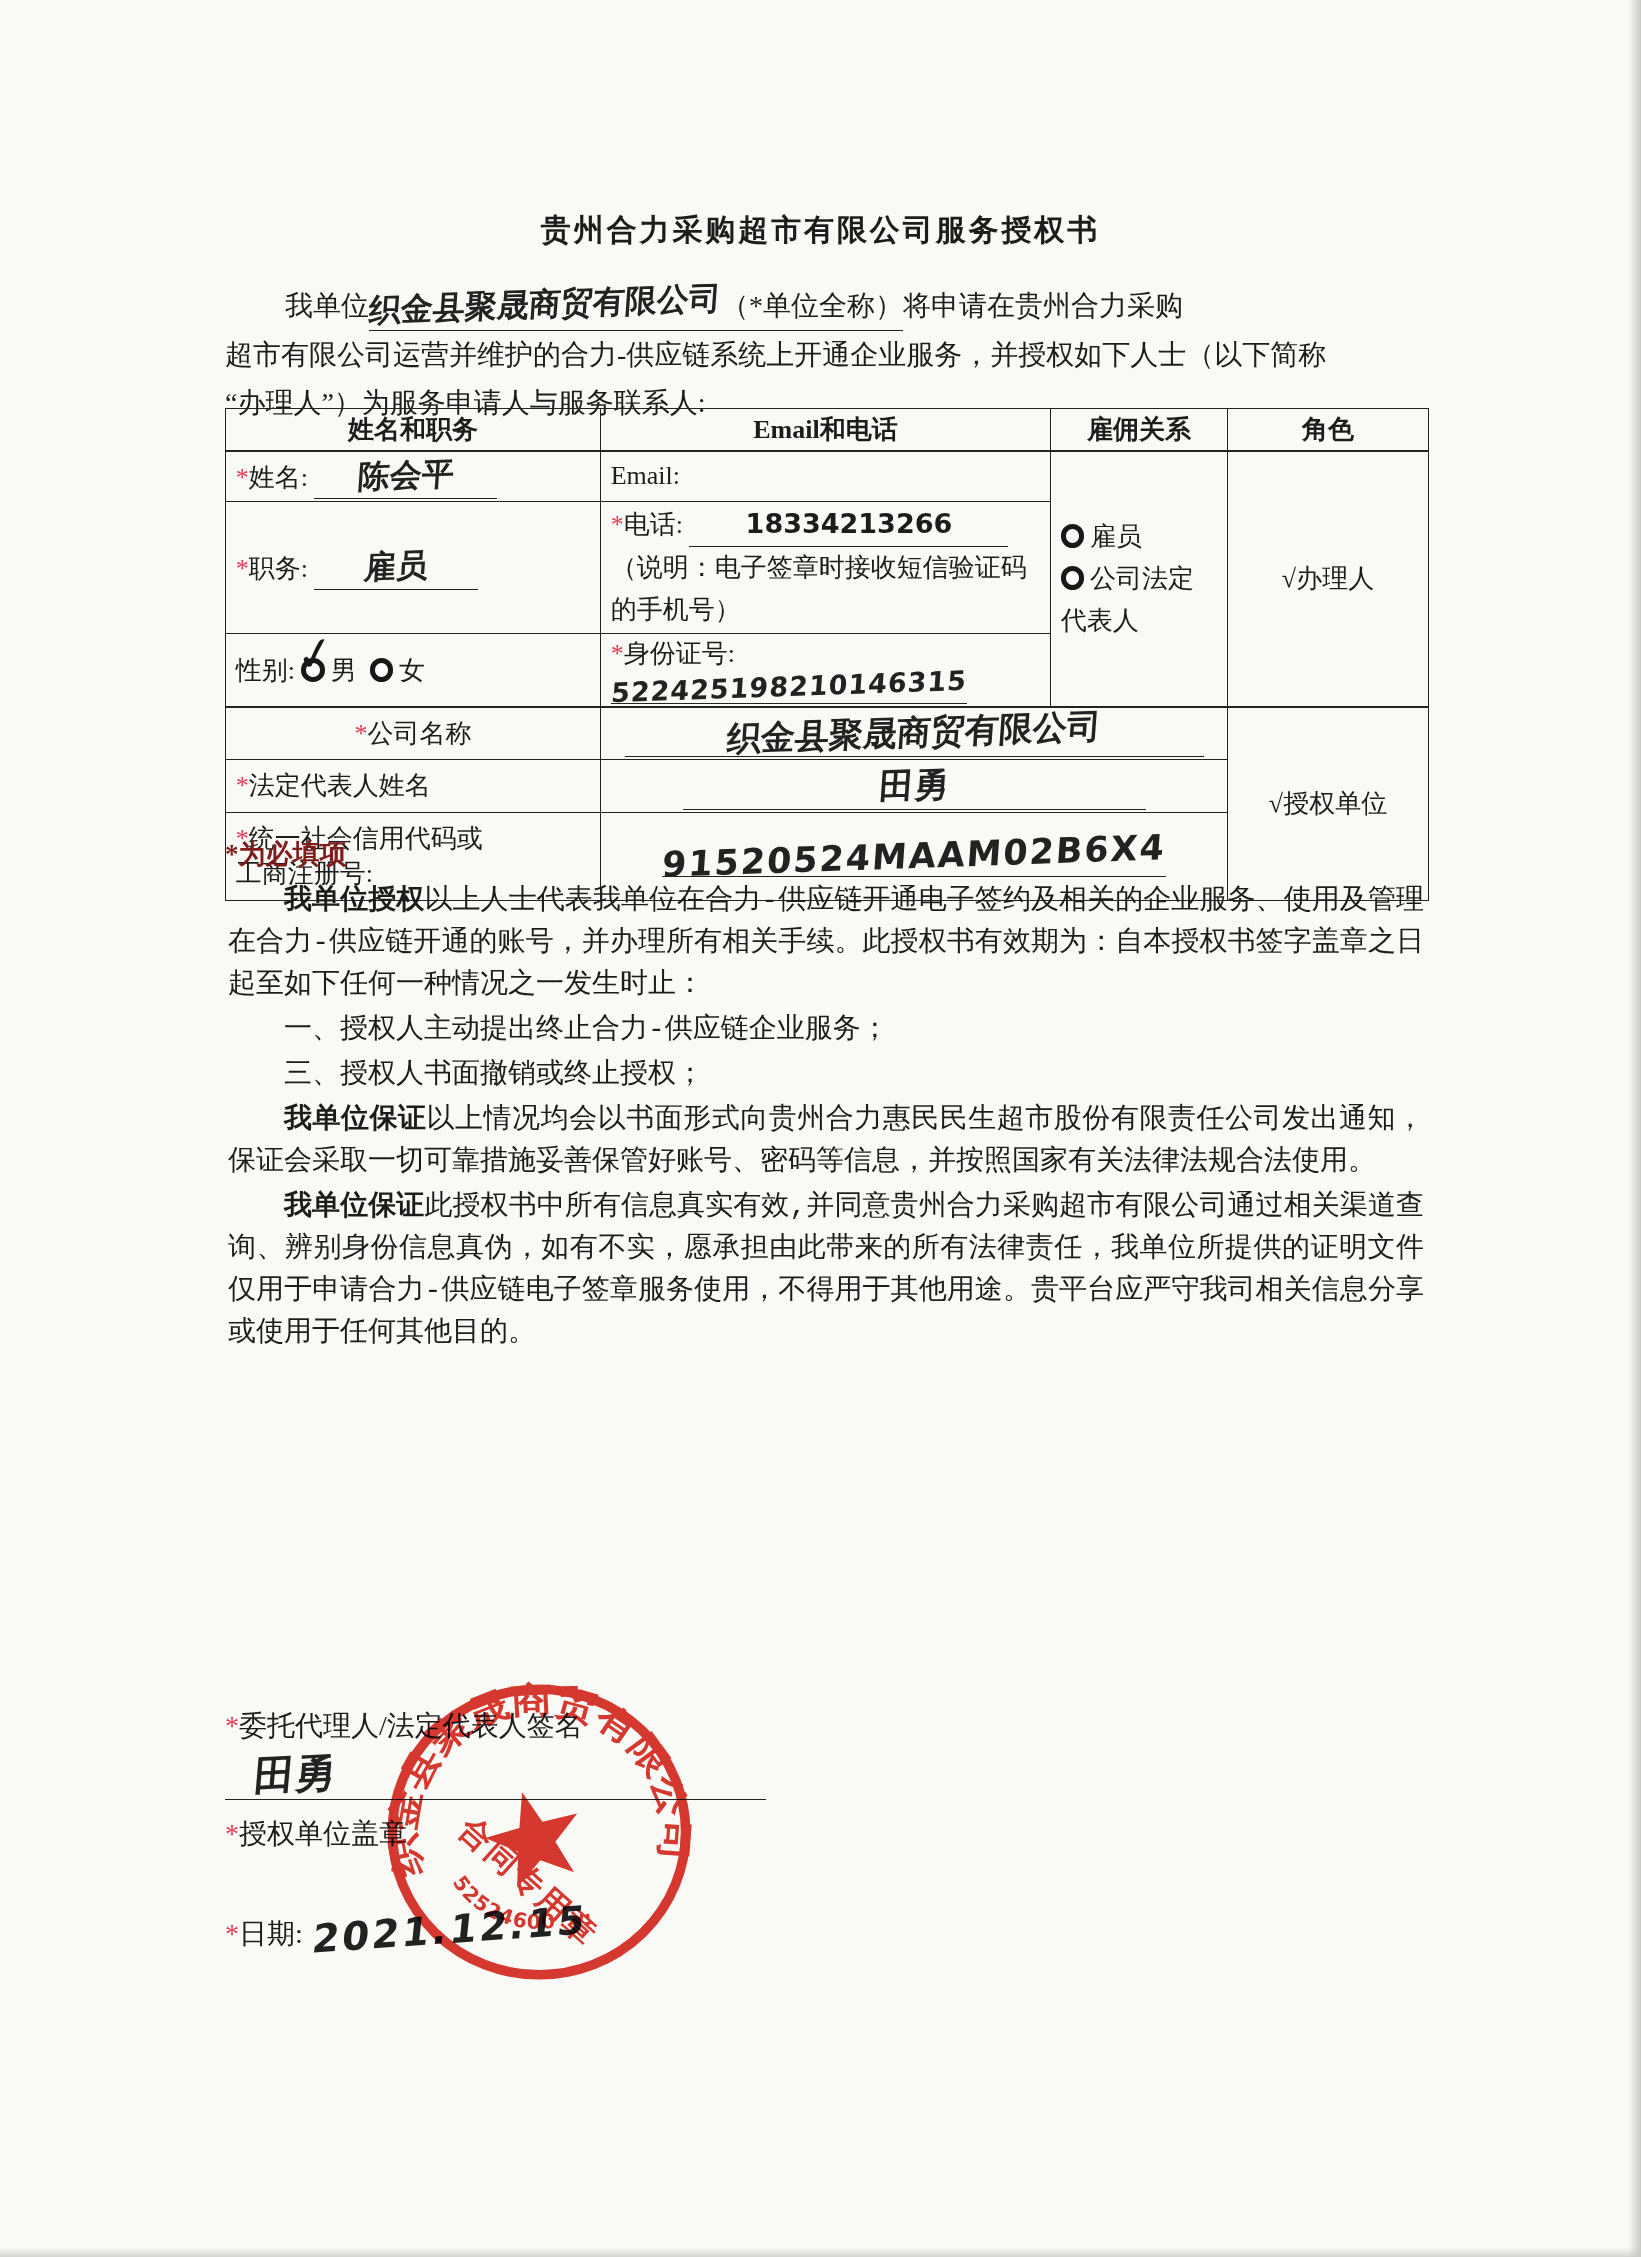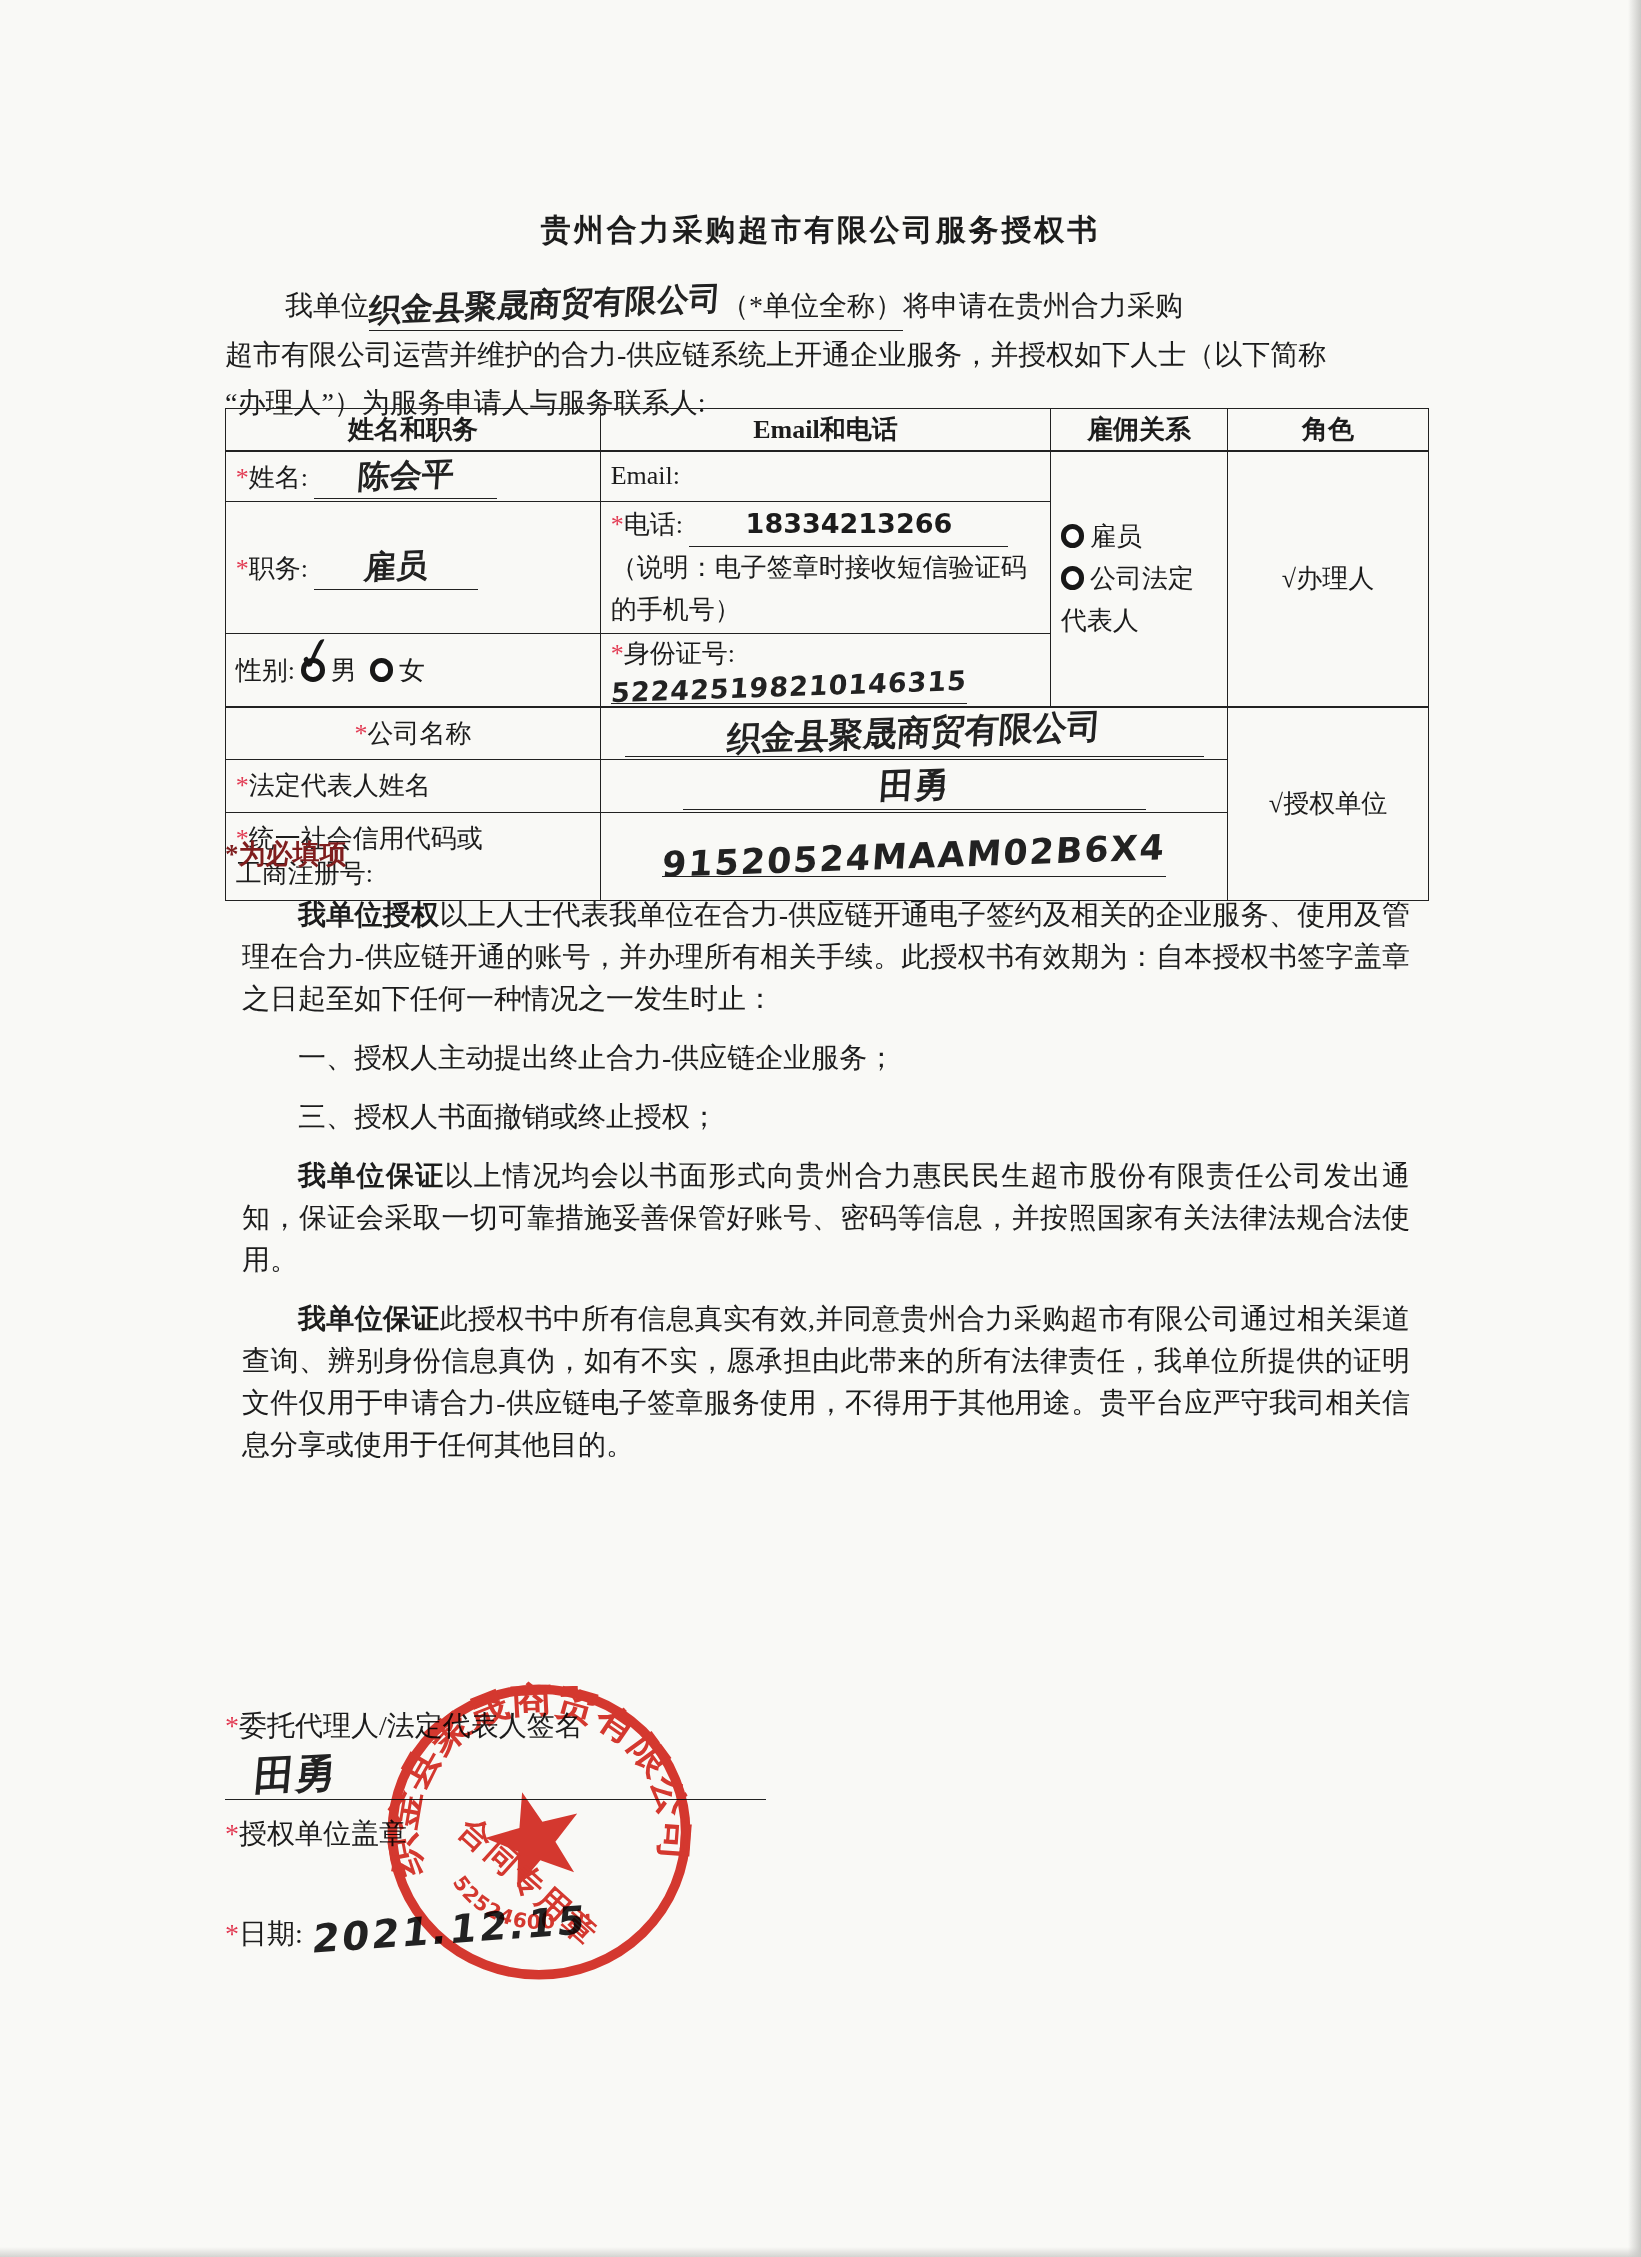--- a/index.html
+++ b/index.html
@@ -35,21 +35,21 @@
   .radio{display:inline-block;width:13.5px;height:13.5px;border:5.8px solid #181818;border-radius:50%;
          background:#fff;vertical-align:-2.9px;margin-right:5.8px;}
   .radio-wrap{position:relative;display:inline-block;}
   .chk{position:absolute;left:-5.8px;top:-29px;font-family:"DejaVu Sans",sans-serif;
        font-size:46px;font-weight:bold;color:#171717;transform:rotate(-10deg);}
 
   .note{position:absolute;top:836px;left:225px;font-size:27px;color:#7f1d1d;font-weight:bold;}
 
   .body-text{position:absolute;top:877px;left:225px;width:1202px;font-size:28px;line-height:42px;
              text-align:justify;}
-  .body-text p{margin:17px;text-indent:2em;}
+  .body-text p{margin:3px;text-indent:2em;font-family:Liberation Mono, monospace;}
   .body-text .lead{font-weight:bold;}
 
   .sig{position:absolute;top:1707px;left:225px;width:734px;font-size:28px;}
   .sigline{width:541px;border-bottom:1.9px solid #222;height:52px;margin-top:1.9px;}
   .sigline .hw{font-size:41px;margin-left:29px;transform:rotate(-3deg) skewX(-8deg);}
   .stamp-label{margin-top:15.4px;}
   .date-row{margin-top:54px;}
   .date-row .hw{font-size:39px;letter-spacing:2.9px;margin-left:9.7px;transform:rotate(-4deg) skewX(-10deg);}
 
   .seal{position:absolute;left:375px;top:1666px;width:328px;height:332px;z-index:5;

